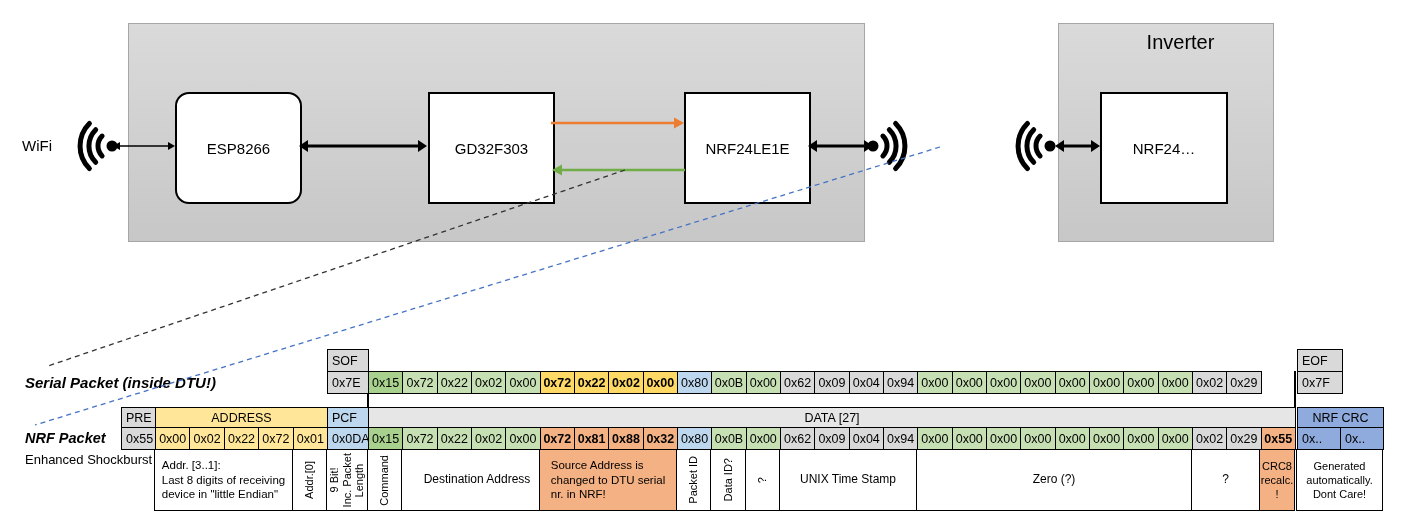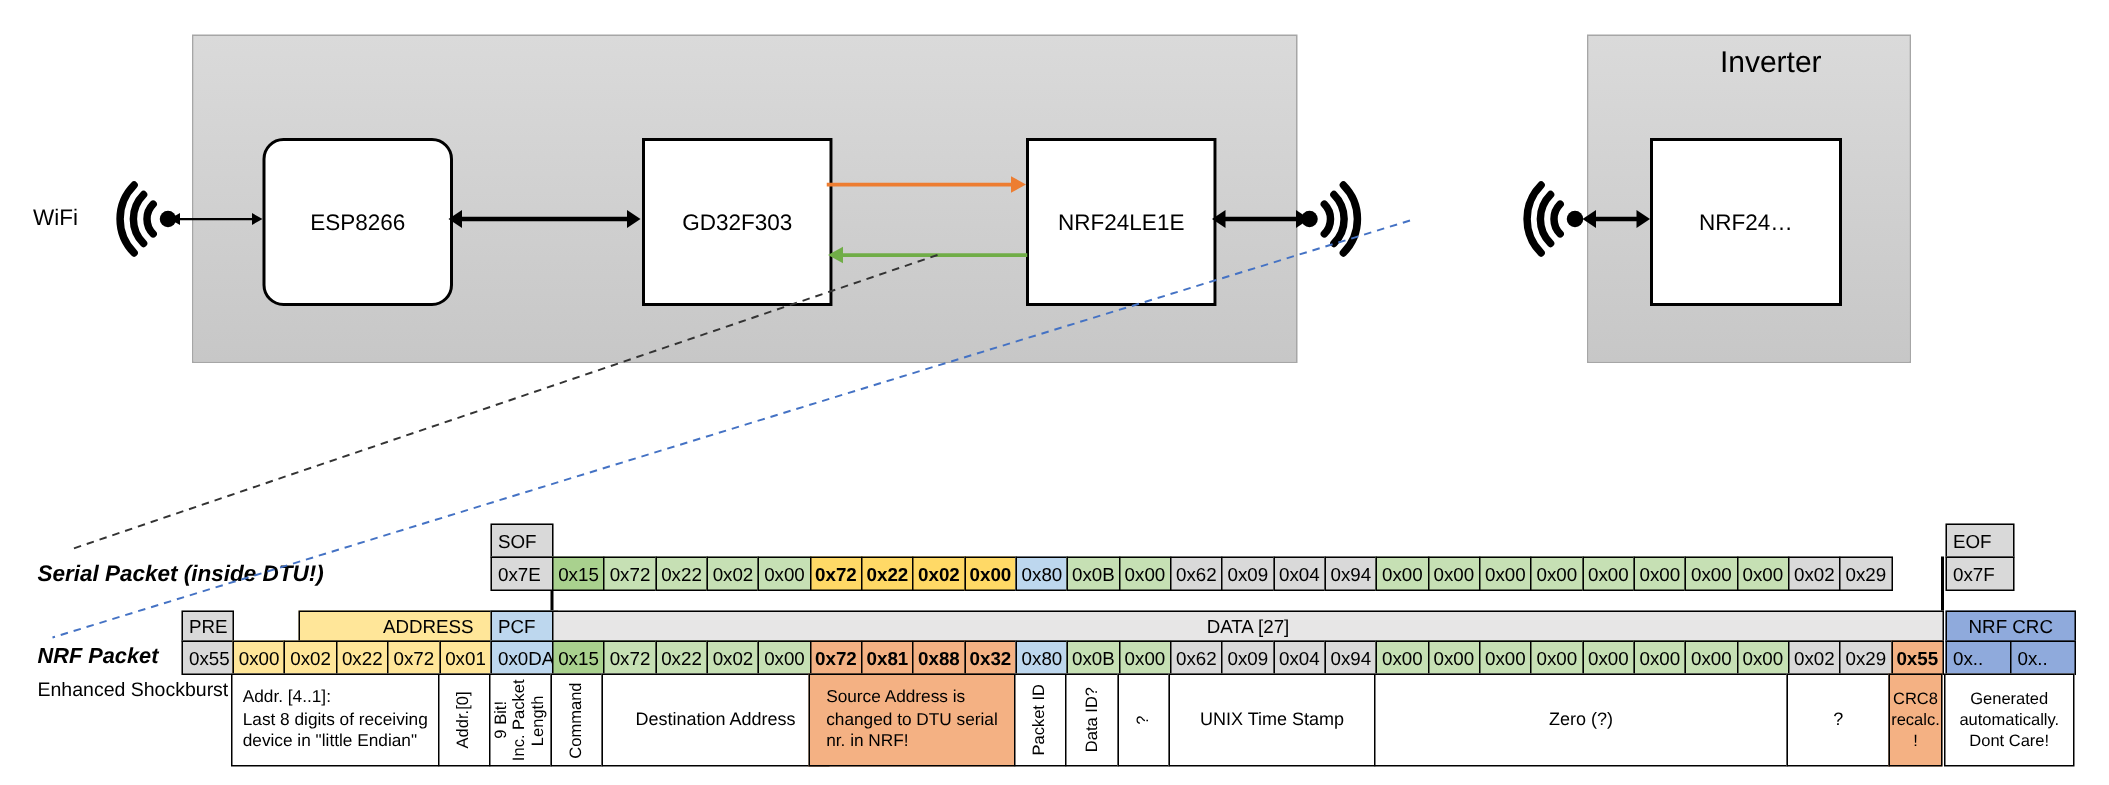--- a/index.html
+++ b/index.html
@@ -23,21 +23,21 @@
   .hcell.center{justify-content:center;padding-left:0;}
   .cellrow{position:absolute;display:flex;z-index:2;}
   .bcell{flex:1;border:1px solid #000;margin-left:-1px;box-sizing:border-box;display:flex;align-items:center;
          justify-content:center;font-size:12.5px;background:#fff;white-space:nowrap;overflow:hidden;}
   .cellrow .bcell:first-child{margin-left:0;}
   .g1{background:#a9d18e;}  .g2{background:#c6e0b4;}
   .gold{background:#ffd966;font-weight:bold;}
   .blue{background:#bdd7ee;} .gray{background:#d9d9d9;}
   .org{background:#ffc000;font-weight:bold;margin-top:41px;}
   .sal{background:#f4b183;font-weight:bold;}
-  .yellowbg{background:#ffe699;margin-left:44px;} .bluebg{background:#bdd7ee;}
+  .yellowbg{background:#ffe699;} .bluebg{background:#bdd7ee;}
   .crcbg{background:#8faadc;} .databg{background:#e7e6e6;}
   .addr-vals .bcell{background:#ffe699;}
   .crc-vals .bcell{background:#8faadc;justify-content:flex-start;padding-left:4px;}
   .connector{position:absolute;width:2px;background:#000;z-index:1;}
 
   
   .ann{position:absolute;top:449px;height:62px;border:1px solid #000;margin-left:-1px;box-sizing:border-box;
        background:#fff;display:flex;align-items:center;justify-content:center;z-index:2;overflow:hidden;}
   .ann.salbg{background:#f4b183;}
   .ann-text{font-size:11.5px;line-height:1.3;white-space:pre-line;text-align:center;}
@@ -210,21 +210,21 @@
       <div class="bcell gray">0x02</div>
       <div class="bcell gray">0x29</div>
       <div class="bcell sal">0x55</div>
     </div>
   <div class="cellrow crc-vals" style="left:1297px;top:427px;width:87px;height:23px;">
       <div class="bcell">0x..</div>
       <div class="bcell">0x..</div>
     </div>
 
   <div class="ann" style="left:155px;width:139px;">
-    <div class="ann-text la">Addr. [4..1]:
+    <div class="ann-text la">Addr. [3..1]:
 Last 8 digits of receiving
 device in "little Endian"</div>
     </div>
   <div class="ann" style="left:293px;width:35px;">
     <div class="vtext">Addr.[0]</div>
     </div>
   <div class="ann" style="left:327px;width:42px;">
     <div class="vtext">9 Bit!
 Inc. Packet
 Length</div>

